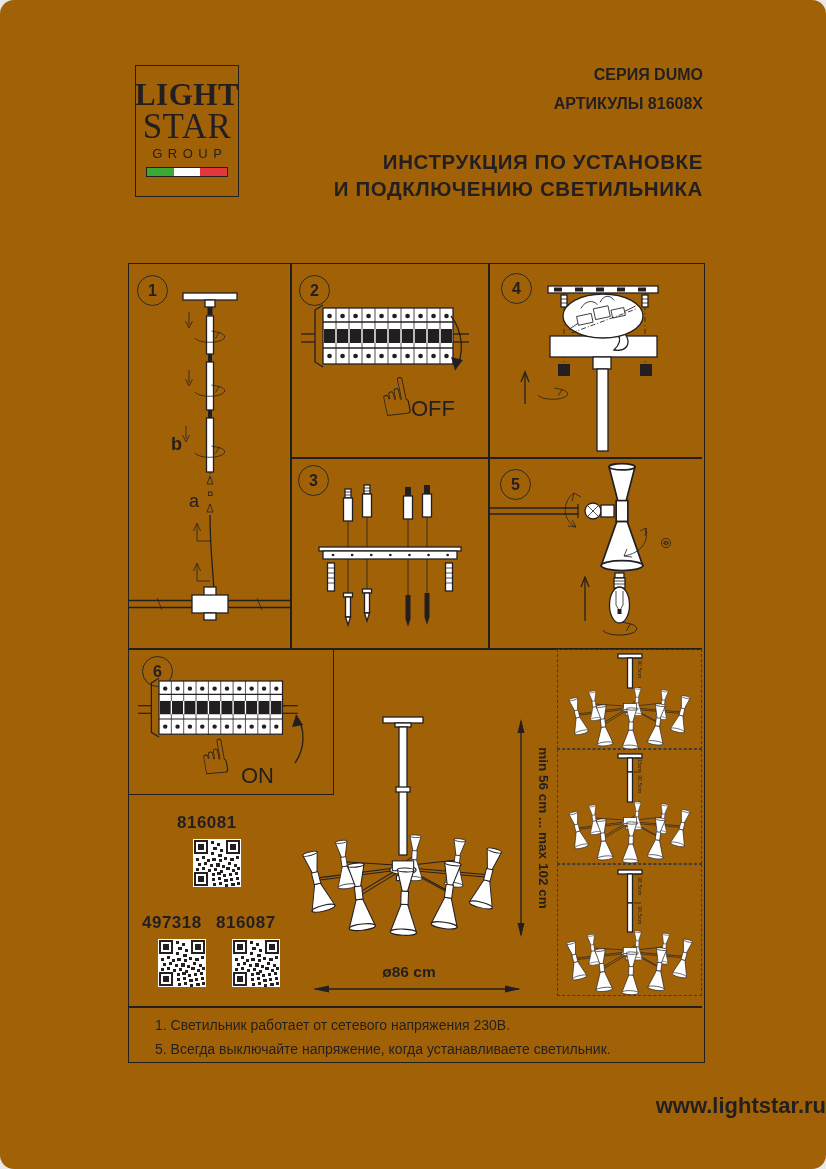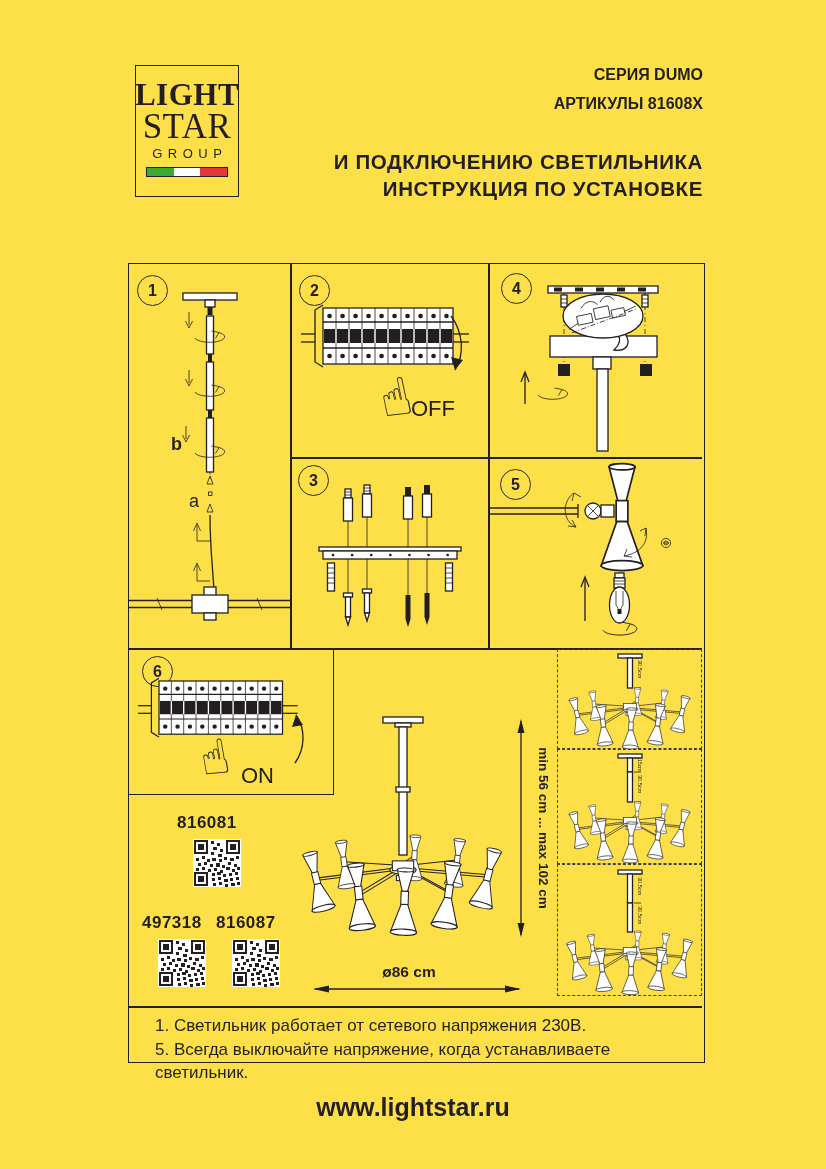--- a/index.html
+++ b/index.html
@@ -1,17 +1,17 @@
 <!DOCTYPE html>
 <html><head>
 <meta charset="utf-8">
 <style>
   html,body{margin:0;padding:0;background:#e8e8e8;}
-  .page{position:relative;width:826px;height:1169px;background:#fde047;margin:0 auto;
-        font-family:"Liberation Sans",sans-serif;color:#231f20;overflow:hidden;}
+  .page{position:relative;width:826px;height:1169px;background:#a16207;margin:0 auto;
+        font-family:"Liberation Sans",sans-serif;color:#231f20;overflow:hidden;border-radius:14px;}
   .abs{position:absolute;}
   
   .logo-box{left:135px;top:65px;width:102px;height:130px;border:1.6px solid #231f20;
             display:flex;flex-direction:column;align-items:center;justify-content:flex-start;}
   .logo-word1{font-family:"Liberation Serif",serif;font-weight:bold;font-size:31px;line-height:30px;margin-top:14px;letter-spacing:.5px;}
   .logo-word2{font-family:"Liberation Serif",serif;font-weight:normal;font-size:35px;line-height:33px;letter-spacing:.5px;}
   .logo-word3{font-size:13px;letter-spacing:5.5px;margin-top:3px;text-indent:5.5px;}
   .flag{margin-top:6px;width:80px;height:8px;border:1px solid #231f20;display:flex;}
   .flag span{flex:1;}
   .f-green{background:#3aaa35;} .f-white{background:#ffffff;} .f-red{background:#e2373b;}
@@ -20,22 +20,22 @@
   .hdr-title{margin-top:30px;font-size:20.5px;font-weight:bold;line-height:27px;letter-spacing:.6px;}
   
   .frame{left:128px;top:263px;width:577px;height:800px;border:1.6px solid #231f20;box-sizing:border-box;}
   .vline,.hline{position:absolute;background:#231f20;}
   .p6box{position:absolute;left:0;top:385px;width:205px;height:146px;
          border-right:1.6px solid #231f20;border-bottom:1.6px solid #231f20;box-sizing:border-box;}
   .dashbox{position:absolute;left:428px;width:145px;border:1.2px dashed #3d3d3d;box-sizing:border-box;}
   .pnum{position:absolute;width:29px;height:29px;border:1.4px solid #2b2b2b;border-radius:50%;
         display:flex;align-items:center;justify-content:center;font-size:16px;font-weight:bold;}
   .qr-label{position:absolute;width:80px;text-align:left;font-size:17px;font-weight:bold;letter-spacing:.5px;}
-  .notes{position:absolute;left:26px;top:750px;font-size:17px;line-height:23.5px;}
-  .footer-url{left:0;top:1093px;width:826px;text-align:center;font-size:25px;font-weight:bold;}
+  .notes{position:absolute;left:26px;top:750px;font-size:14px;line-height:23.5px;}
+  .footer-url{left:0;top:1093px;width:826px;text-align:right;font-size:22px;font-weight:bold;}
   
   svg{position:absolute;overflow:visible;}
   svg .d{stroke:#231f20;fill:none;stroke-width:1.3;}
   svg .dthin{stroke:#231f20;fill:none;stroke-width:.8;}
   svg .df{fill:#ffffff;stroke:#231f20;stroke-width:1.3;}
   svg .ink{fill:#231f20;stroke:none;}
   svg text{font-family:"Liberation Sans",sans-serif;fill:#231f20;}
   svg text.hand{font-family:"DejaVu Sans",sans-serif;}
 </style>
 </head>
@@ -173,22 +173,22 @@
       <span class="f-green"></span>
         <span class="f-white"></span>
         <span class="f-red"></span>
     </div>
   </div>
 
   <div class="abs hdr-text">
     <div class="hdr-series">СЕРИЯ DUMO</div>
     <div class="hdr-series">АРТИКУЛЫ 81608X</div>
     <div class="hdr-title">
+      <div>ИНСТРУКЦИЯ ПО УСТАНОВКЕ</div>
       <div>И ПОДКЛЮЧЕНИЮ СВЕТИЛЬНИКА</div>
-      <div>ИНСТРУКЦИЯ ПО УСТАНОВКЕ</div>
     </div>
   </div>
 
   <div class="abs frame">
 
     <div class="vline" style="left:161px;top:0;width:1.5px;height:385px;"></div>
     <div class="vline" style="left:359px;top:0;width:1.5px;height:385px;"></div>
     <div class="hline" style="left:161px;top:193px;width:412px;height:1.5px;"></div>
     <div class="hline" style="left:0;top:384px;width:573px;height:1.5px;"></div>
     <div class="hline" style="left:0;top:742px;width:573px;height:1.5px;"></div>

